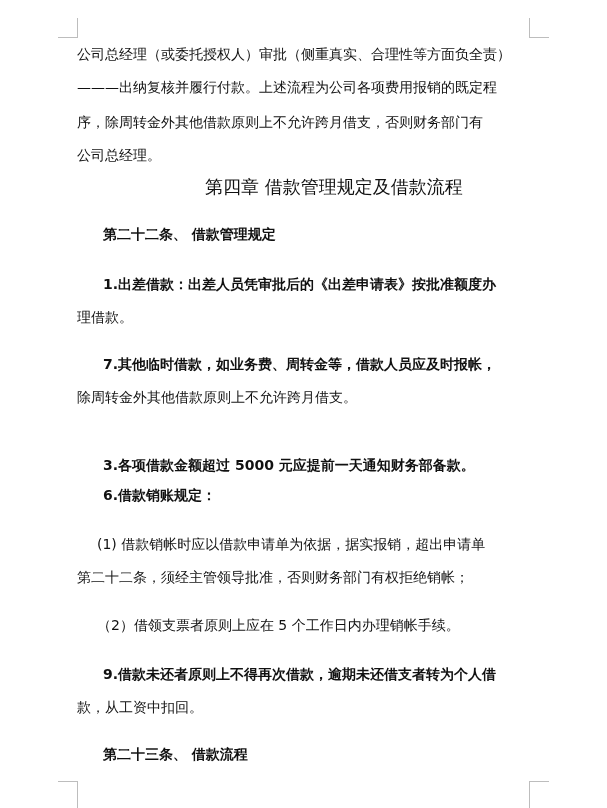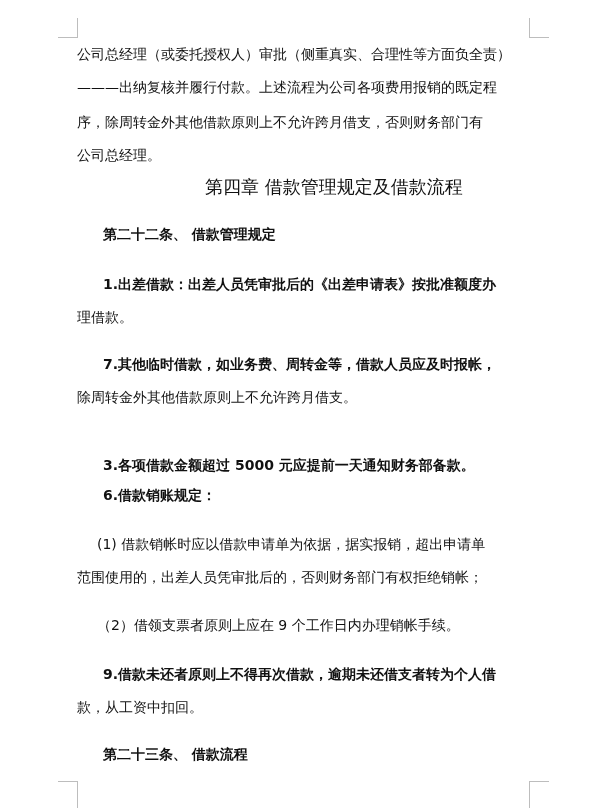--- a/index.html
+++ b/index.html
@@ -42,21 +42,21 @@
   <div class="line" style="top:308px">理借款。</div>
 
   <div class="line ind" style="top:355px">7.其他临时借款，如业务费、周转金等，借款人员应及时报帐，</div>
   <div class="line" style="top:388px">除周转金外其他借款原则上不允许跨月借支。</div>
 
   <div class="line ind" style="top:456px">3.各项借款金额超过 5000 元应提前一天通知财务部备款。</div>
 
   <div class="line ind" style="top:486px">6.借款销账规定：</div>
 
   <div class="line ind2" style="top:535px">(1)  借款销帐时应以借款申请单为依据，据实报销，超出申请单</div>
-  <div class="line" style="top:568px">范围使用的，出差人员凭审批后的，否则财务部门有权拒绝销帐；</div>
+  <div class="line" style="top:568px">第二十二条，须经主管领导批准，否则财务部门有权拒绝销帐；</div>
 
-  <div class="line ind2" style="top:616px">（2）借领支票者原则上应在 9 个工作日内办理销帐手续。</div>
+  <div class="line ind2" style="top:616px">（2）借领支票者原则上应在 5 个工作日内办理销帐手续。</div>
 
   <div class="line ind" style="top:665px">9.借款未还者原则上不得再次借款，逾期未还借支者转为个人借</div>
   <div class="line" style="top:698px">款，从工资中扣回。</div>
 
   <div class="line ind" style="top:745px">第二十三条、  借款流程</div>
 </div>
 
 </body></html>

